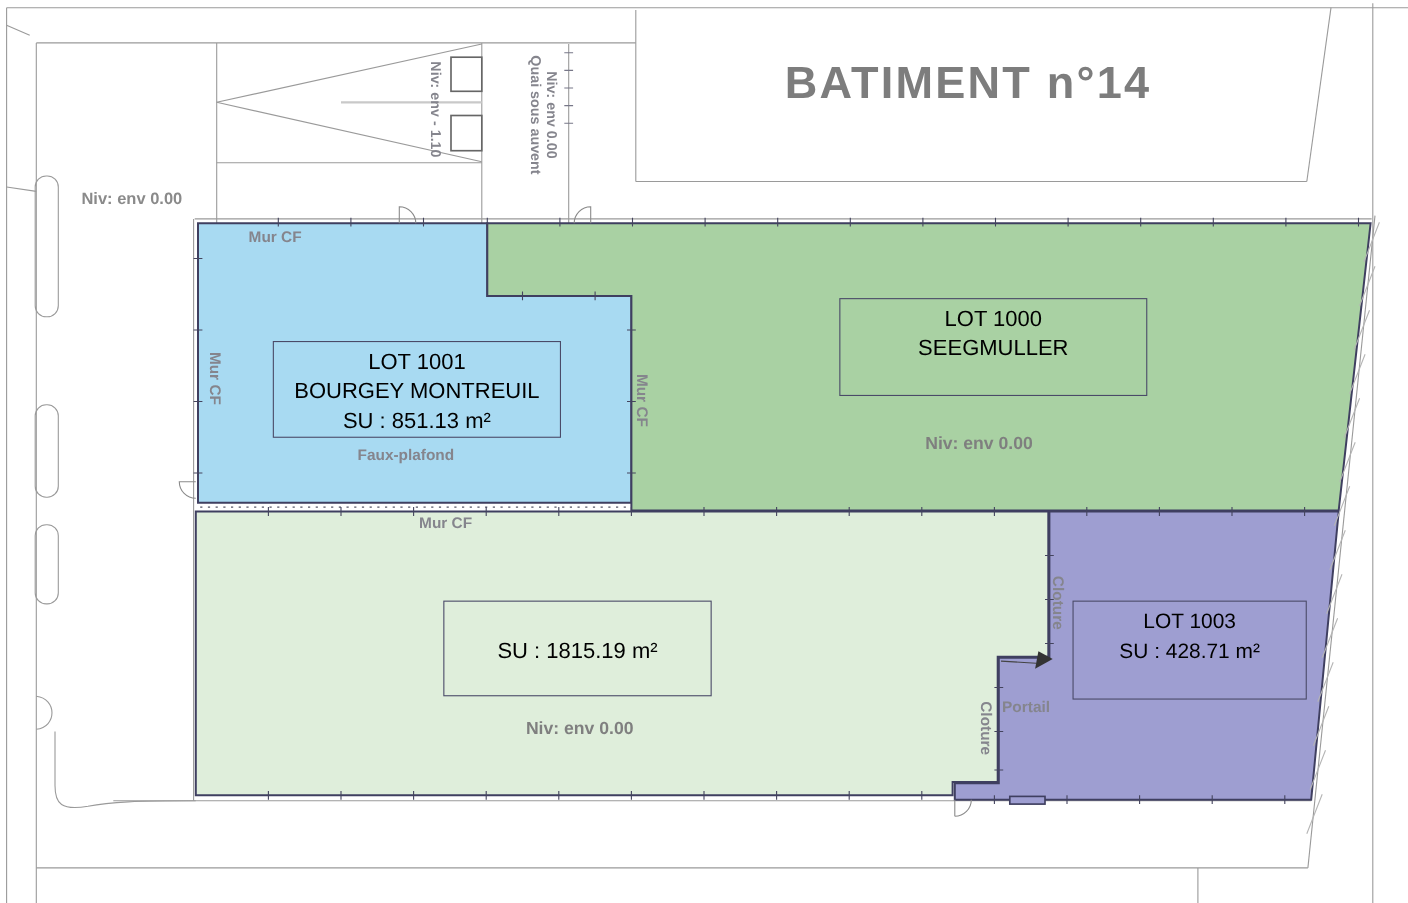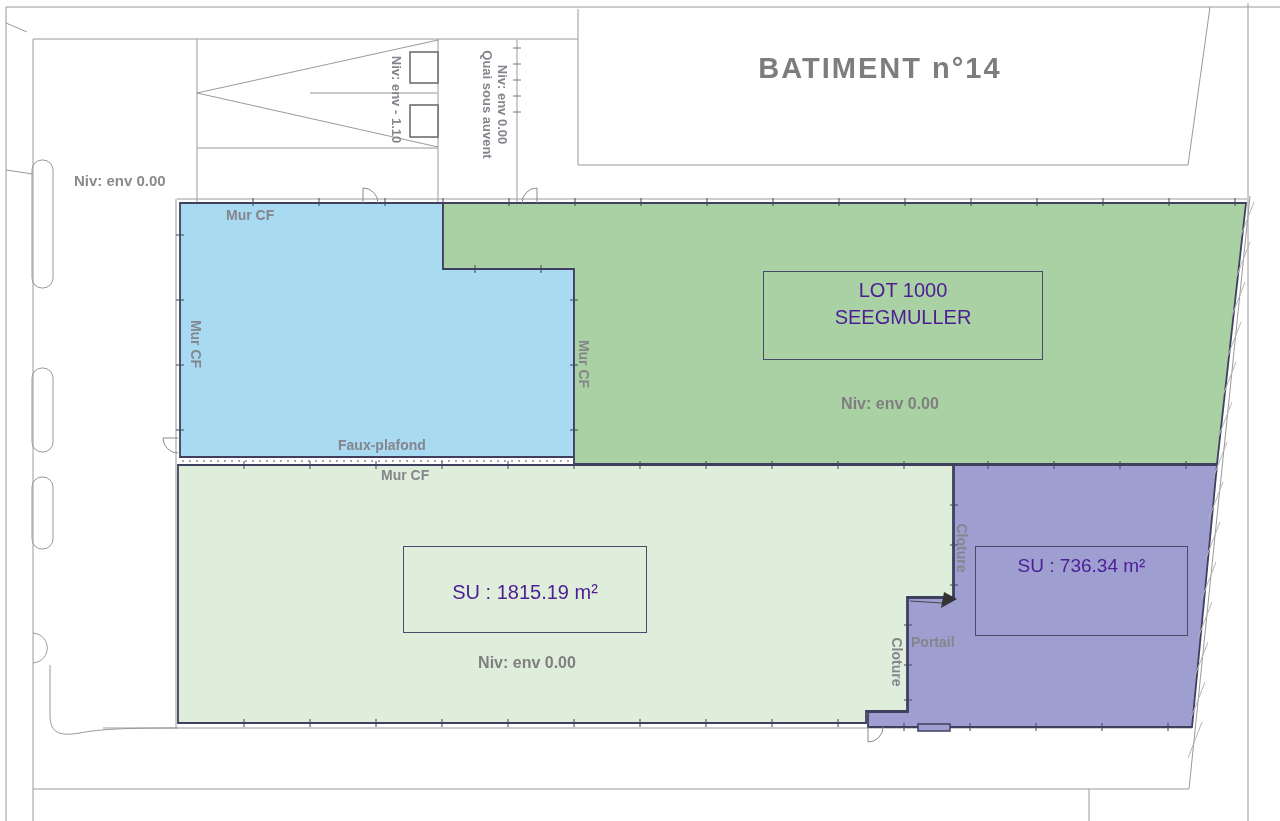--- a/index.html
+++ b/index.html
@@ -9,26 +9,26 @@
   }
   svg.plan{position:absolute;left:0;top:0;}
   .lbl{
     position:absolute;font-family:"Liberation Sans",sans-serif;
     font-weight:bold;color:#85858d;white-space:nowrap;font-size:14px;
   }
   .lbl.big{font-size:15px;}
   .rot{transform:rotate(90deg);transform-origin:50% 50%;text-align:center;}
   .page-title{
     position:absolute;left:600px;top:52px;width:560px;text-align:center;
-    font-size:29px;font-weight:bold;color:#7d7d7d;letter-spacing:2px;
+    font-size:41px;font-weight:bold;color:#7d7d7d;letter-spacing:2px;
     font-family:"Liberation Sans",sans-serif;
   }
   .lotbox{
     position:absolute;border:1px solid #4a4a68;background:transparent;
-    color:#4c1d95;text-align:center;font-size:20px;line-height:27px;
+    color:#000000;text-align:center;font-size:20px;line-height:27px;
     padding-top:5px;box-sizing:border-box;
   }
   .lotbox .ln{height:27px;}
   .freelbl{
     position:absolute;font-weight:bold;color:#7f7f7f;font-size:16px;
     white-space:nowrap;text-align:center;
   }
 </style>
 </head>
 <body>
@@ -124,36 +124,42 @@
 
   <div class="lbl rot" style="left:336px;top:92px;width:120px;font-size:13px;">Niv: env - 1.10</div>
 
   <div class="lbl rot" style="left:427px;top:97px;width:120px;font-size:13px;">Quai sous auvent</div>
   <div class="lbl rot" style="left:442px;top:97px;width:120px;font-size:13px;">Niv: env 0.00</div>
 
   <div class="lbl" style="left:226px;top:207px;">Mur CF</div>
   <div class="lbl rot" style="left:166px;top:336px;width:60px;">Mur CF</div>
   <div class="lbl rot" style="left:554px;top:356px;width:60px;">Mur CF</div>
   <div class="lbl" style="left:381px;top:467px;">Mur CF</div>
-  <div class="lbl" style="left:338px;top:405px;margin-top:32px;">Faux-plafond</div>
+  <div class="lbl" style="left:325px;top:405px;">Faux-plafond</div>
 
   <div class="lbl rot" style="left:932px;top:540px;width:60px;">Cloture</div>
   <div class="lbl rot" style="left:867px;top:654px;width:60px;">Cloture</div>
   <div class="lbl" style="left:911px;top:634px;">Portail</div>
 
+  <div class="lotbox" style="left:248px;top:310px;width:262px;height:88px;">
+    <div class="ln">LOT 1001</div>
+    <div class="ln">BOURGEY MONTREUIL</div>
+    <div class="ln">SU : 851.13 m²</div>
+  </div>
 
   <div class="lotbox" style="left:763px;top:271px;width:280px;height:89px;">
     <div class="ln">LOT 1000</div>
     <div class="ln">SEEGMULLER</div>
   </div>
   <div class="freelbl" style="left:790px;top:395px;width:200px;">Niv: env 0.00</div>
 
   <div class="lotbox" style="left:403px;top:546px;width:244px;height:87px;">
     <div class="ln"></div>
     <div class="ln">SU : 1815.19 m²</div>
   </div>
   <div class="freelbl" style="left:427px;top:654px;width:200px;">Niv: env 0.00</div>
 
   <div class="lotbox" style="left:975px;top:546px;width:213px;height:90px;font-size:19px;">
-    <div class="ln">SU : 736.34 m²</div>
+    <div class="ln">LOT 1003</div>
+    <div class="ln">SU : 428.71 m²</div>
   </div>
 
 </div>
 
 </body></html>

